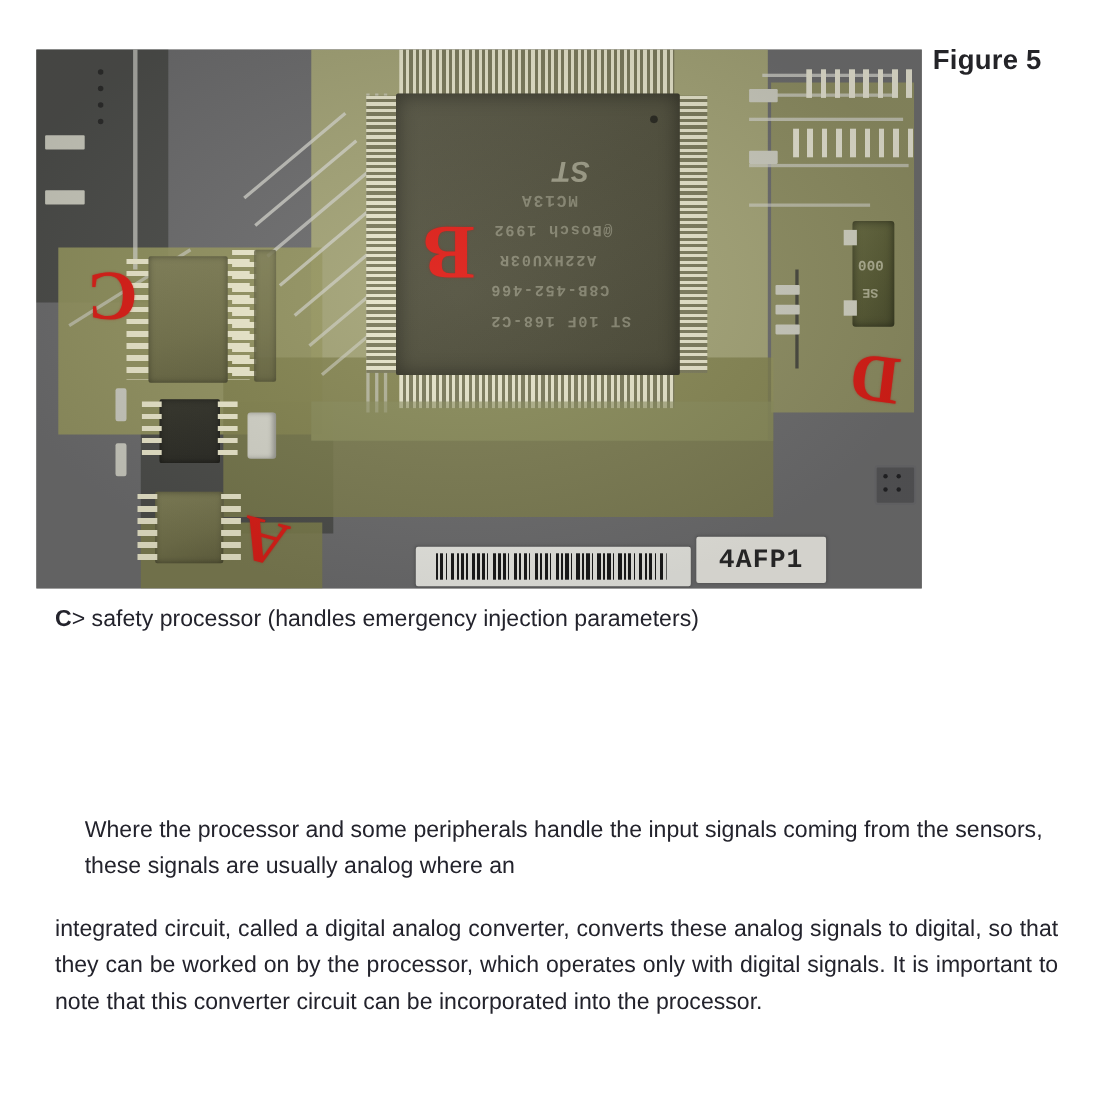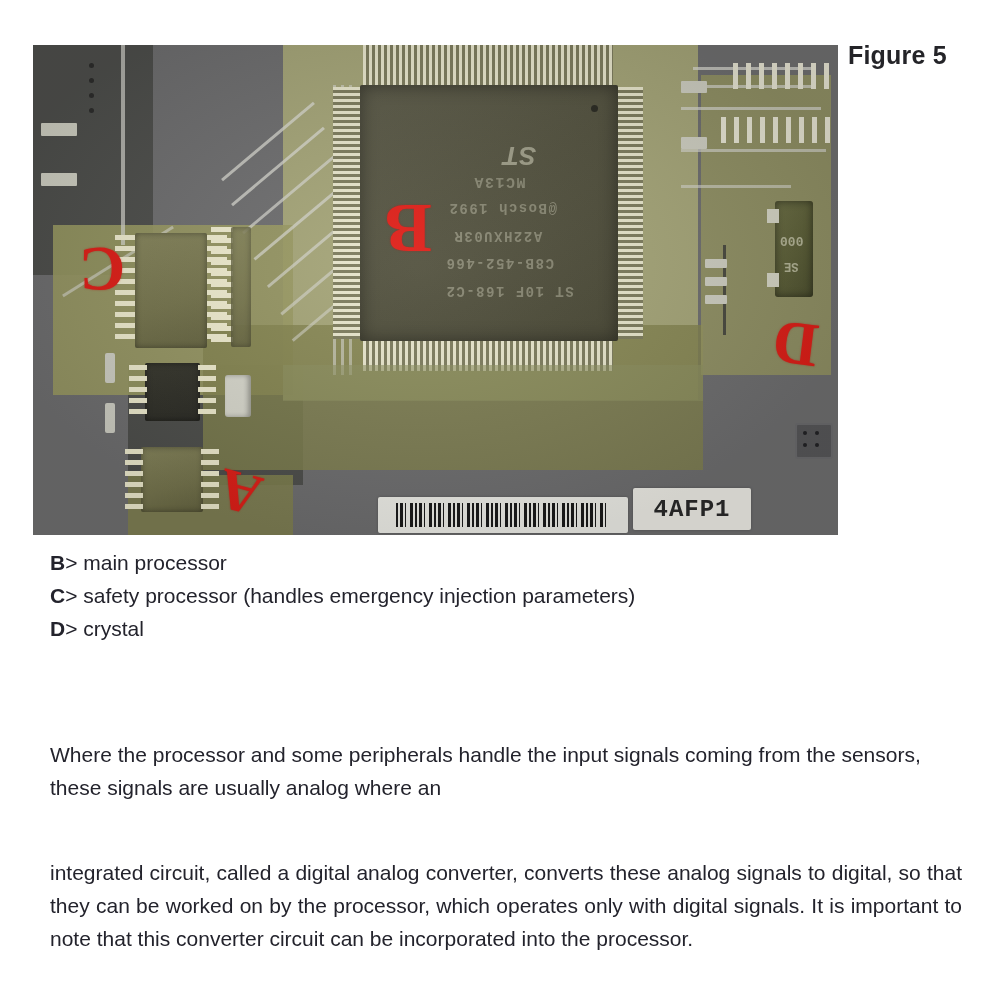--- a/index.html
+++ b/index.html
@@ -135,22 +135,22 @@
   }
   .cap-line{
     font-size:21px;line-height:33px;color:#23232c;white-space:nowrap;
   }
   .cap-line b{font-weight:700;}
 
   .para{
     position:absolute;left:50px;width:912px;
     font-size:21px;line-height:33px;color:#23232c;
   }
-  .para1{top:738px;}
-  .para2{top:856px;text-align:justify;}
+  .para1{top:738px;margin-left:27px;}
+  .para2{top:828px;text-align:justify;}
 </style>
 </head>
 <body>
 
 <div class="page">
 
   <div class="figure-label">Figure 5</div>
 
   <div class="photo soft">
 
@@ -267,27 +267,21 @@
     </div>
     <div class="ph code-lbl" style="left:600px;top:443px;width:118px;height:42px;font-size:24px;">4AFP1</div>
 
     <div class="ph green-pcb" style="left:250px;top:320px;width:420px;height:36px;opacity:.6;"></div>
 
     <div class="veil"></div>
   </div>
 
   <div class="caption-block">
     <div class="cap-line">
-      <b>B</b><span>&gt; main processor</span>
-    </div>
-    <div class="cap-line">
       <b>C</b><span>&gt; safety processor (handles emergency injection parameters)</span>
     </div>
-    <div class="cap-line">
-      <b>D</b><span>&gt; crystal</span>
-    </div>
   </div>
 
   <div class="para para1">Where the processor and some peripherals handle the input signals coming from the sensors, these signals are usually analog where an</div>
 
   <div class="para para2">integrated circuit, called a digital analog converter, converts these analog signals to digital, so that they can be worked on by the processor, which operates only with digital signals. It is important to note that this converter circuit can be incorporated into the processor.</div>
 
 </div>
 
 </body></html>

